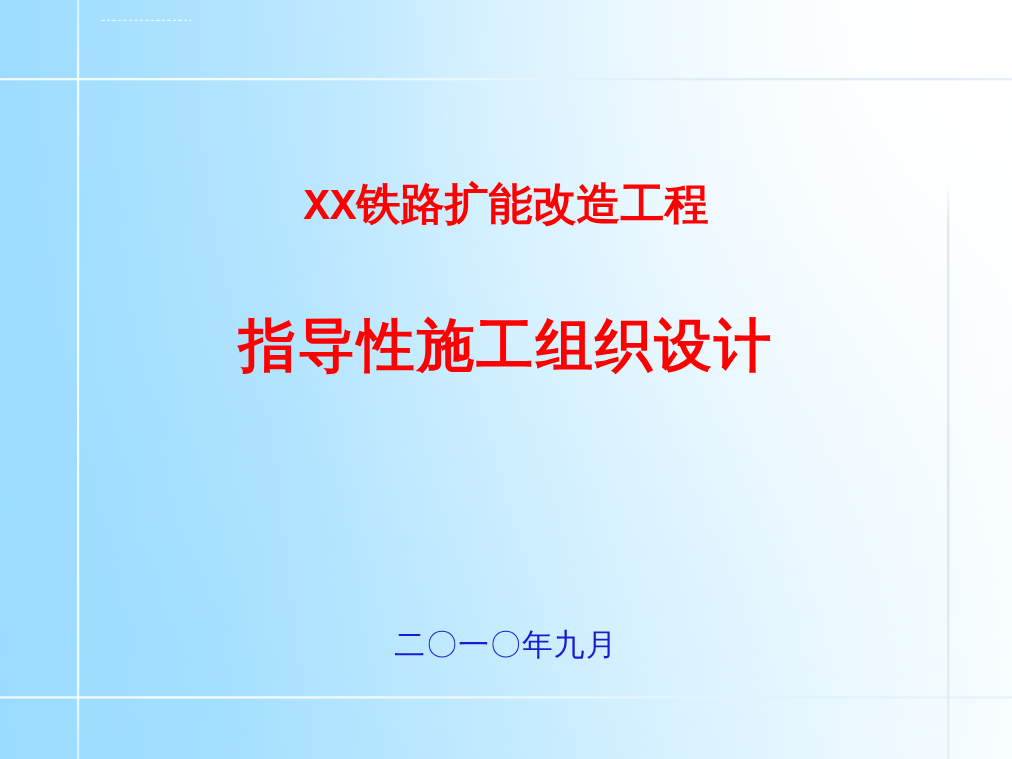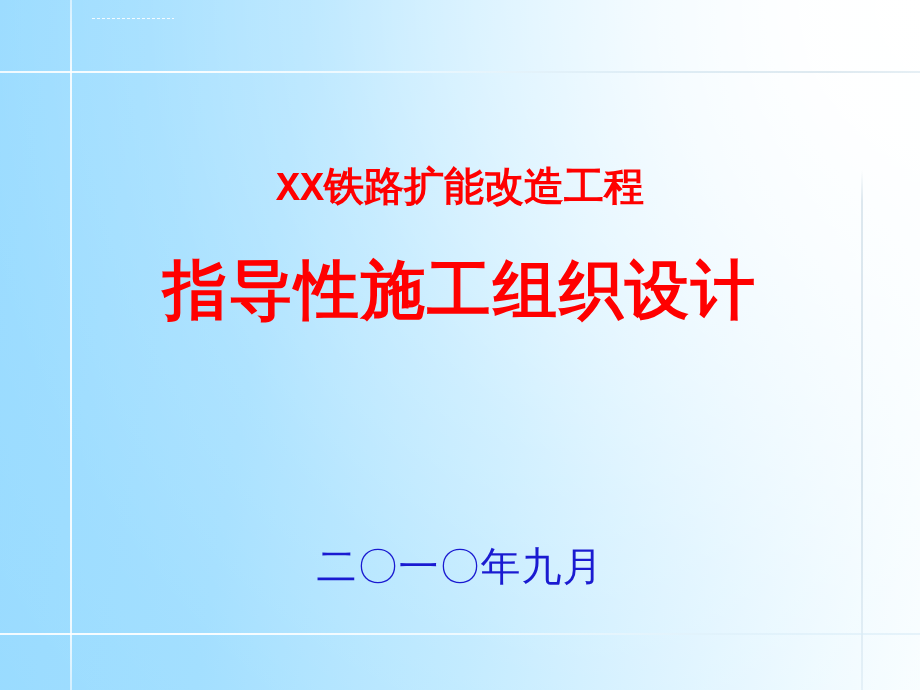--- a/index.html
+++ b/index.html
@@ -99,39 +99,39 @@
   #subtitle-top {
     top: 168px;
     font-size: 40px;
     line-height: 1.12;
     font-weight: 700;
     color: #ff0000;
     letter-spacing: 0px;
   }
 
   #main-title {
-    top: 258px;
-    font-size: 64px;
+    top: 288px;
+    font-size: 52px;
     line-height: 1.18;
     font-weight: 700;
     color: #ff0000;
     letter-spacing: 2px;
   }
 
   #org-line {
     top: 500px;
     font-size: 32px;
     line-height: 1.22;
     font-weight: 700;
     color: #1a1ad1;
   }
 
   #date-line {
-    top: 546px;
-    font-size: 40px;
+    top: 572px;
+    font-size: 28px;
     line-height: 1.22;
     font-weight: 400;
     color: #1a1ad1;
     letter-spacing: 1px;
   }
 </style>
 </head>
 <body>
 
 <div id="slide">

